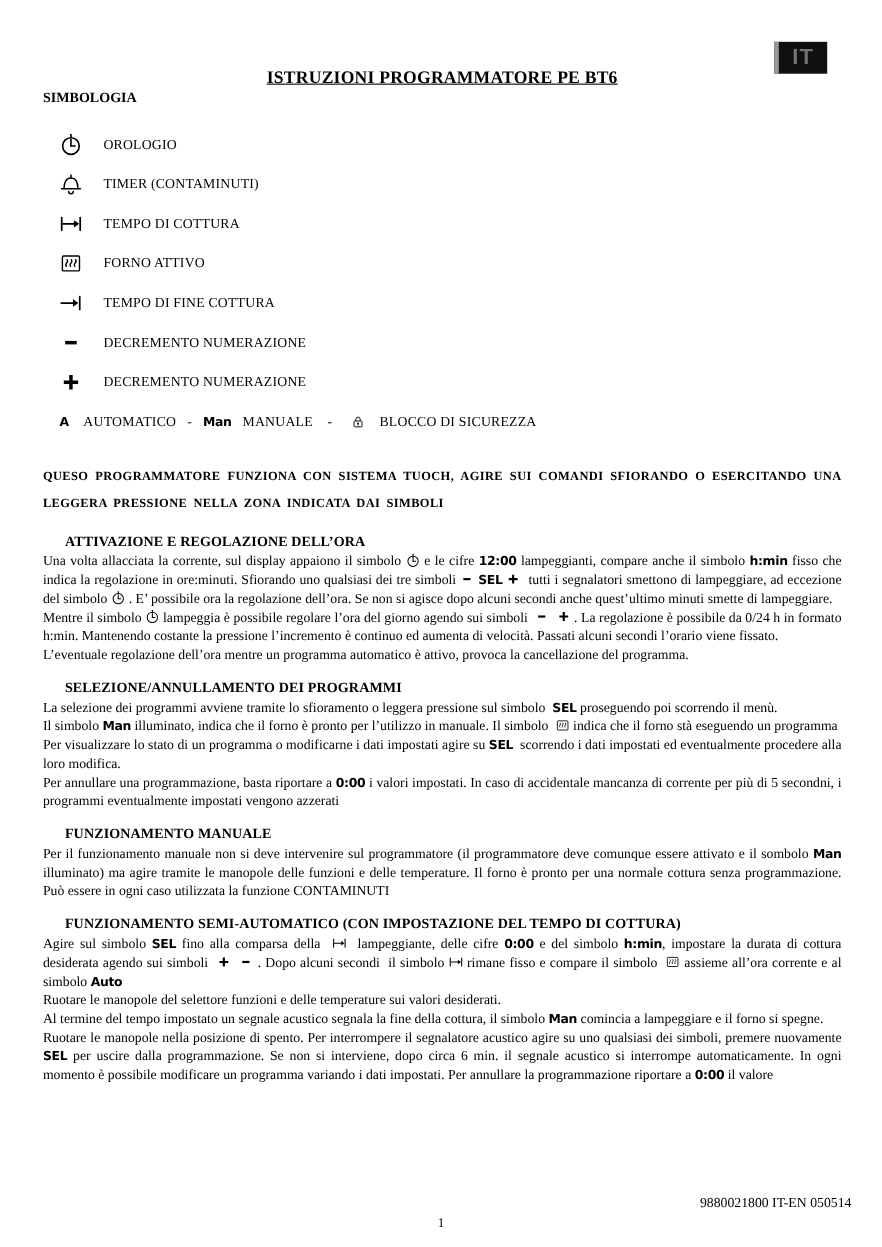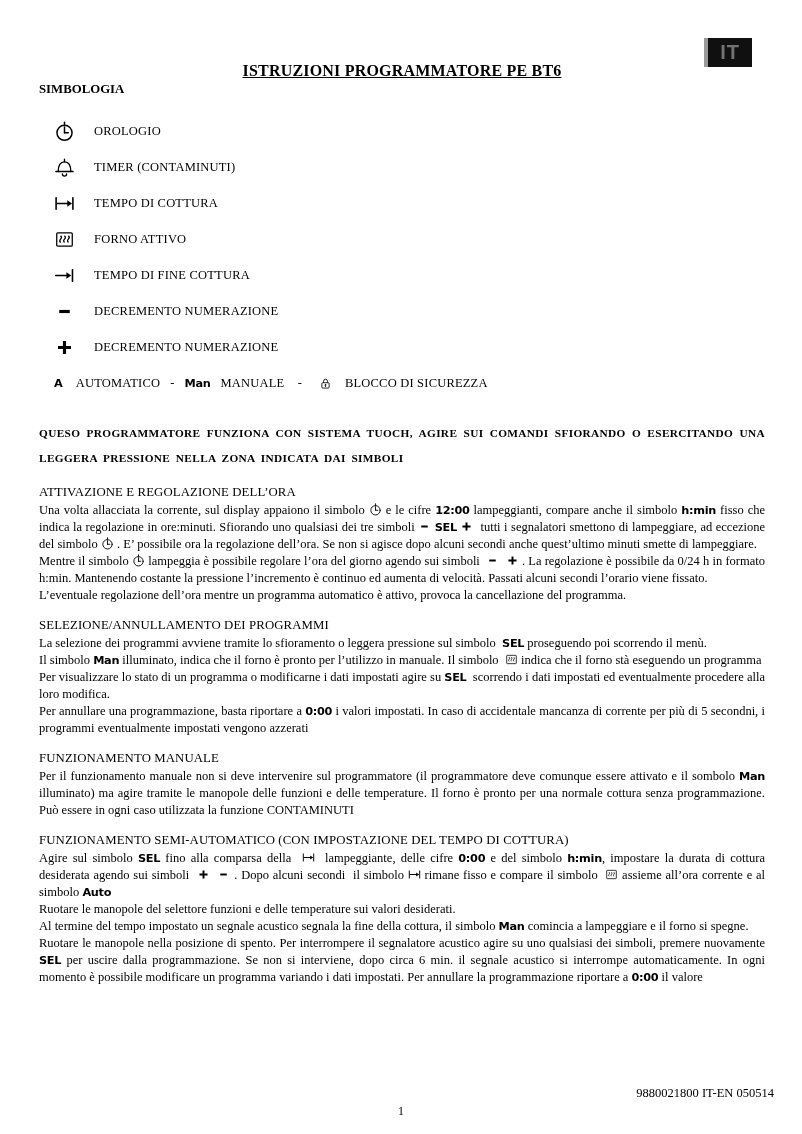--- a/index.html
+++ b/index.html
@@ -46,21 +46,21 @@
     margin-top:20px;
     font-weight:bold;
     font-size:11.3px;
     line-height:25px;
     text-align:justify;
     letter-spacing:0.35px;
     word-spacing:2.5px;
   }
 
   .sec { margin-top:14px; }
-  .sec-h { font-size:12.8px; font-weight:normal; margin-bottom:2px; letter-spacing:0.1px; }
+  .sec-h { font-size:12.8px; font-weight:bold; margin-bottom:2px; letter-spacing:0.1px;margin-left:20px; }
   .para { font-size:12.5px; line-height:17px; text-align:justify; }
   .run-d {
     font-family:"DejaVu Sans","Liberation Sans",sans-serif;
     font-weight:bold;
     font-size:11.3px;
     letter-spacing:-0.3px;
   }
 
   .footer-code {
     position:absolute; right:28px; top:1086px;

